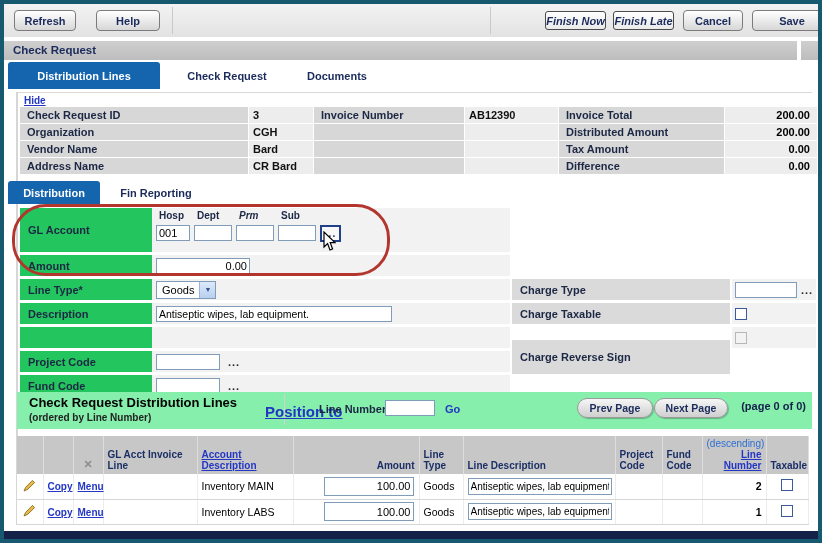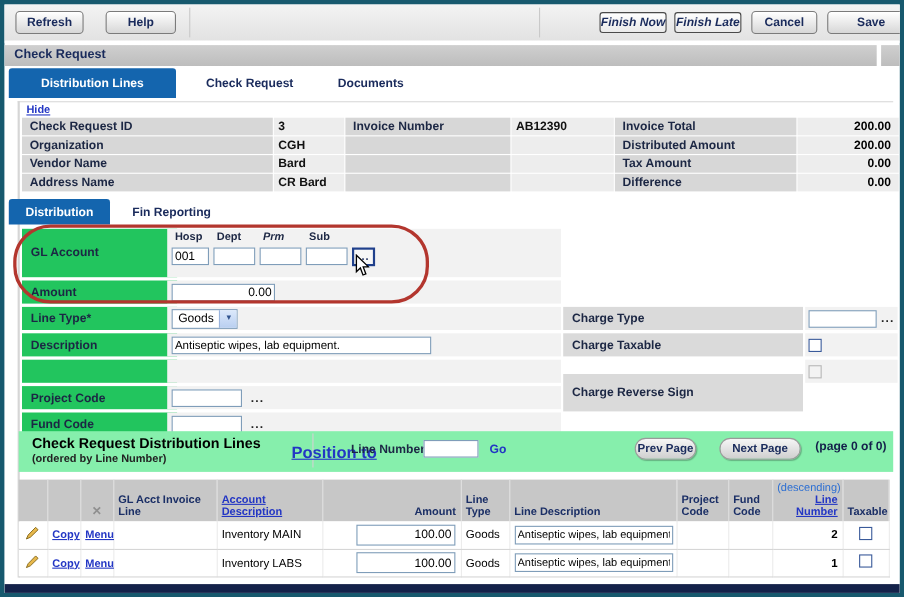--- a/index.html
+++ b/index.html
@@ -245,21 +245,21 @@
   </div>
 
   <div class="sectionbar">
     <span class="sec-title">Check Request Distribution Lines</span>
     <span class="sec-sub">(ordered by Line Number)</span>
     <span class="sec-vline"></span>
     <a class="link pos-to">Position to</a>
     <span class="ln-label">Line Number</span>
     <input class="txt pos-input" value="" style="">
     <span class="go-link">Go</span>
-    <div class="pill" style="left:560px;width:56px;">Prev Page</div>
+    <div class="pill" style="left:560px;width:76px;">Prev Page</div>
     <div class="pill" style="left:637px;width:74px;">Next Page</div>
     <span class="page-info">(page 0 of 0)</span>
   </div>
 
   <table class="lines">
     <colgroup>
       <col style="width:26px">
         <col style="width:30px">
         <col style="width:30px">
         <col style="width:94px">

